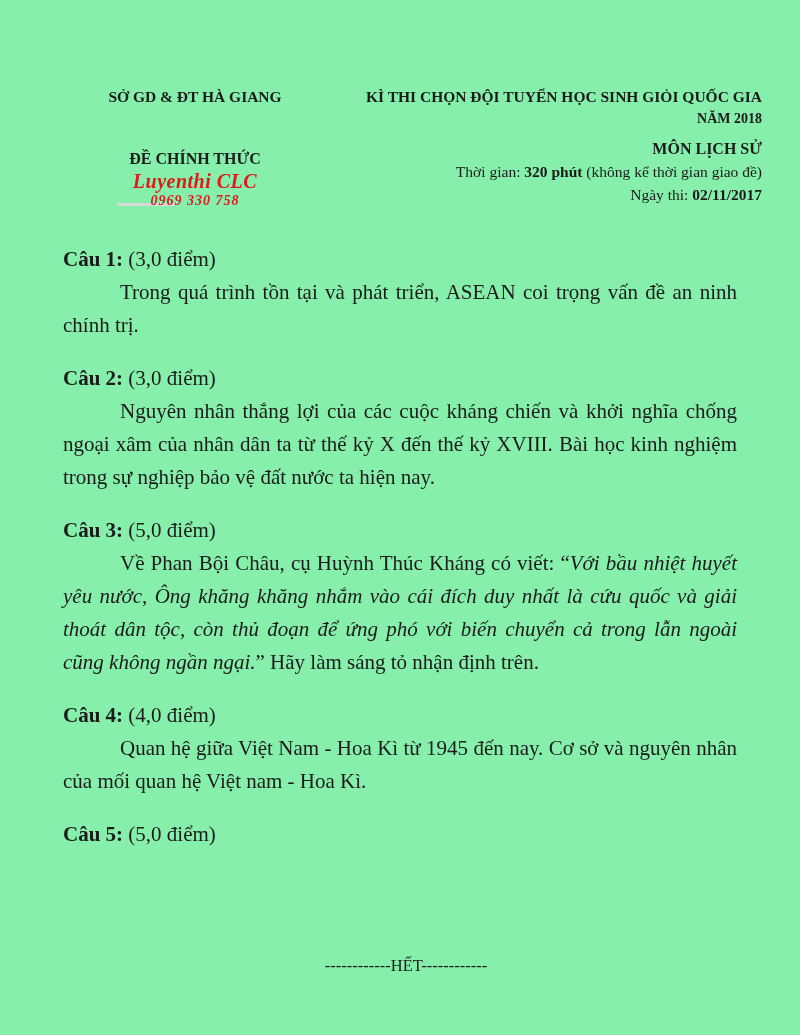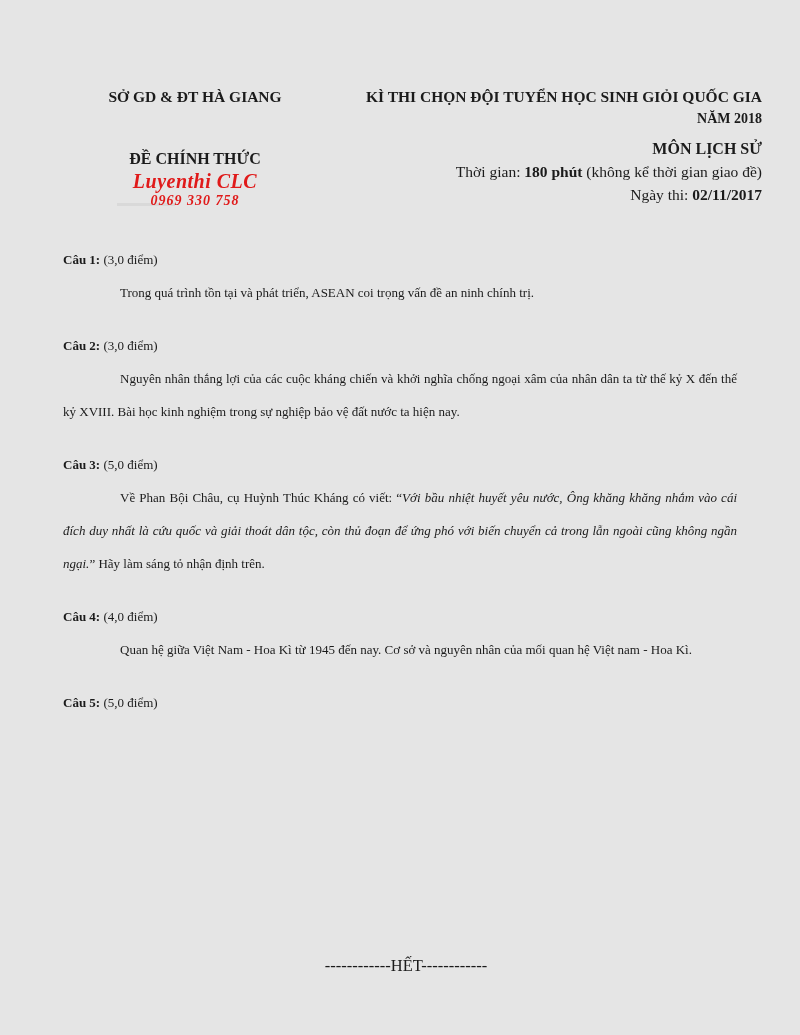--- a/index.html
+++ b/index.html
@@ -4,21 +4,21 @@
 <style>
   html, body {
     margin: 0;
     padding: 0;
     background: #ffffff;
   }
   .page {
     position: relative;
     width: 800px;
     height: 1035px;
-    background: #e5e5e5;
+    background: #86efac;
     font-family: "Liberation Serif", "DejaVu Serif", serif;
     color: #1b1b1b;
     overflow: hidden;
     box-sizing: border-box;
   }
   
   .header {
     display: flex;
     padding-top: 86px;
   }
@@ -94,21 +94,21 @@
   .time-line, .date-line {
     font-size: 15.5px;
     line-height: 23px;
   }
   .time-line b, .date-line b {
     font-weight: bold;
   }
   
   .main {
     padding: 34px 63px 0 63px;
-    font-size: 13px;
+    font-size: 21px;
     line-height: 33px;
   }
   .question { margin: 0; padding: 0; }
   .question + .question { margin-top: 20px; }
   .q-head {
     margin: 0;
     line-height: 33px;
   }
   .q-label { font-weight: bold; }
   .q-points { font-weight: normal; }
@@ -140,21 +140,21 @@
       <div class="dept">SỞ GD &amp; ĐT HÀ GIANG</div>
       <div class="exam-type">ĐỀ CHÍNH THỨC</div>
       <div class="watermark-line"></div>
       <div class="logo-text">Luyenthi CLC</div>
       <div class="logo-phone">0969 330 758</div>
     </div>
     <div class="header-right">
       <div class="title-line1">KÌ THI CHỌN ĐỘI TUYỂN HỌC SINH GIỎI QUỐC GIA</div>
       <div class="title-line2">NĂM 2018</div>
       <div class="subject">MÔN LỊCH SỬ</div>
-      <div class="time-line"><span>Thời gian: </span><b>180 phút</b><span> (không kể thời gian giao đề)</span></div>
+      <div class="time-line"><span>Thời gian: </span><b>320 phút</b><span> (không kể thời gian giao đề)</span></div>
       <div class="date-line"><span>Ngày thi: </span><b>02/11/2017</b></div>
     </div>
   </div>
 
   <div class="main">
 
     <div class="question">
       <p class="q-head"><span class="q-label">Câu 1:</span><span class="q-points"> (3,0 điểm)</span></p>
       <p class="q-body"><span>Trong quá trình tồn tại và phát triển, ASEAN coi trọng vấn đề an ninh chính trị.</span></p>
     </div>

